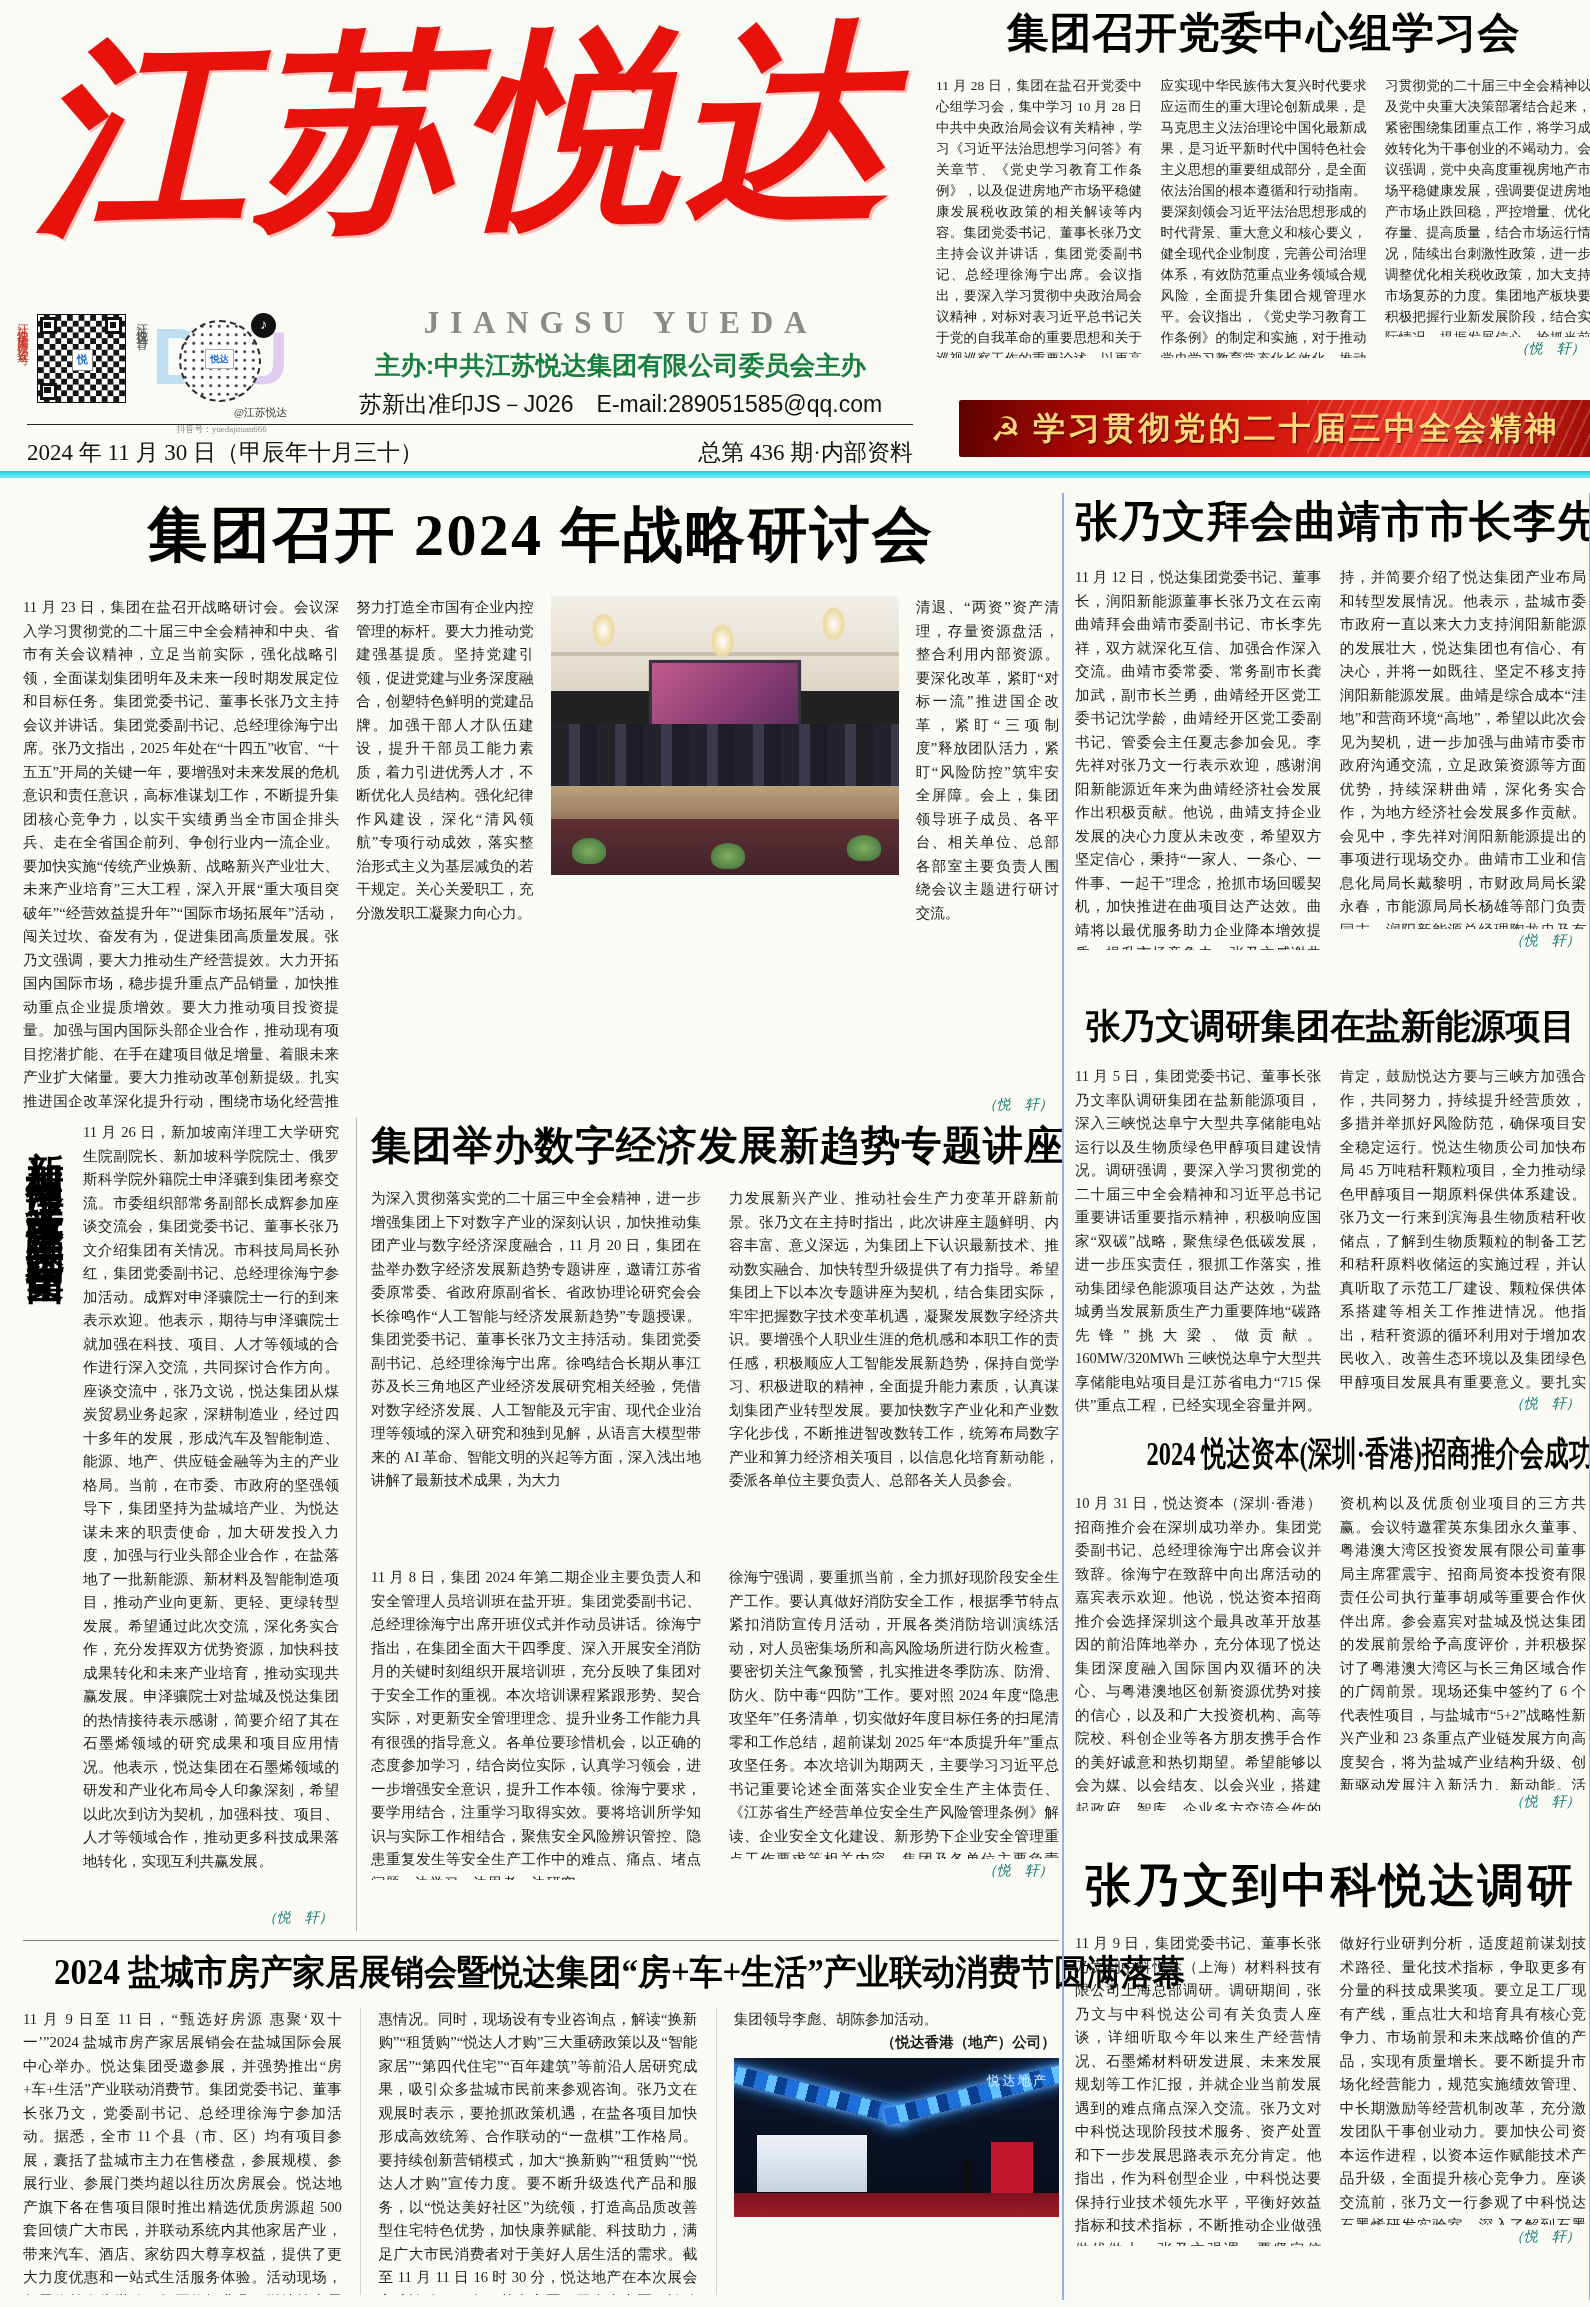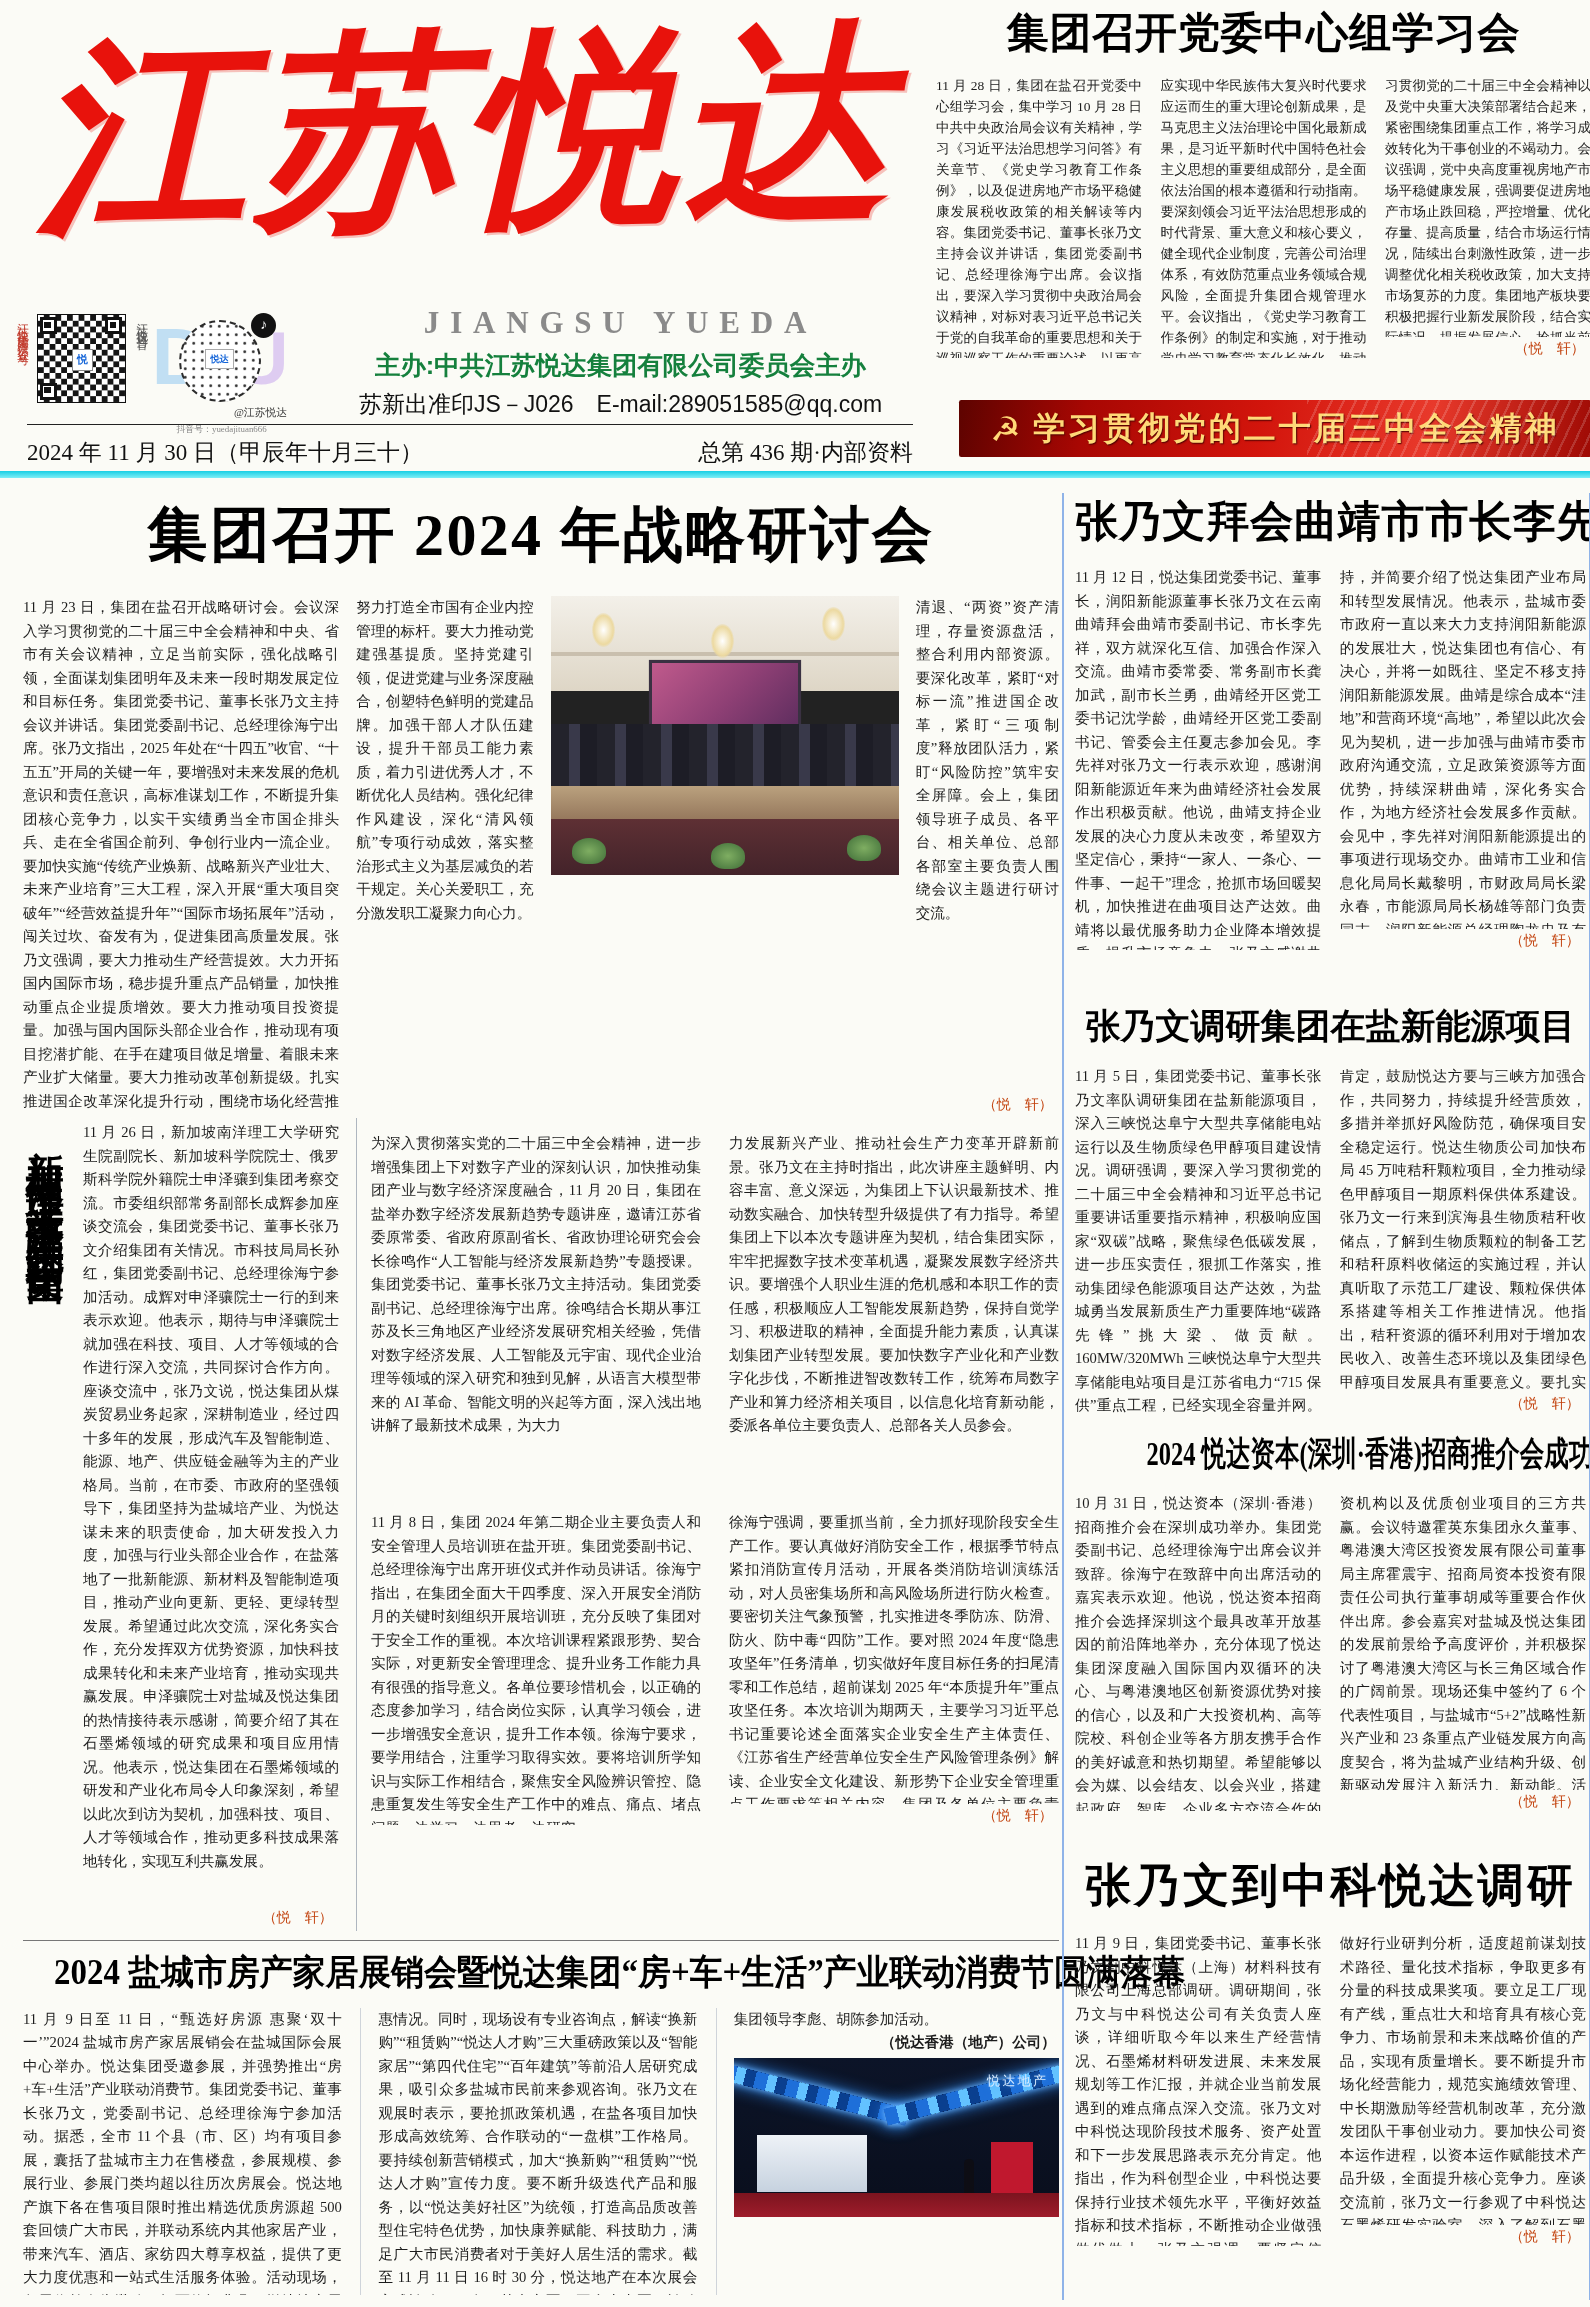--- a/index.html
+++ b/index.html
@@ -42,21 +42,21 @@
     display:flex;justify-content:space-between;font-size:23px;color:#111;}
 
   
   .tr-art{position:absolute;left:936px;top:4.6px;width:655px;height:462px;}
   .tr-title{font-family:"Liberation Sans","DejaVu Sans",sans-serif;font-weight:900;font-size:42px;
     text-align:center;letter-spacing:0.8px;color:#000;white-space:nowrap;}
   .tr-cols{display:flex;gap:18.5px;margin-top:14px;height:283px;text-align:justify;}
   .tr-col{flex:1;overflow:hidden;font-size:13.5px;line-height:21px;}
   .tr-col3{flex:1;display:flex;flex-direction:column;}
   .tr-col3 .txt{flex:1;overflow:hidden;font-size:13.5px;line-height:21px;text-align:justify;}
-  .sig{text-align:right;font-size:14px;padding:3.1px 6.2px 0 0;color:#c2410c;}
+  .sig{text-align:right;font-size:14px;padding:3.1px 6.2px 0 0;color:#0f766e;font-style:italic;}
   .banner{position:absolute;left:23px;right:0;bottom:9.2px;height:57px;border-radius:2.3px;overflow:hidden;
     background:linear-gradient(100deg,#5d0300 0%,#a80703 20%,#d3150c 48%,#e8392b 74%,#9e0a04 100%);
     display:flex;align-items:center;justify-content:center;gap:12.3px;}
   .banner:after{content:"";position:absolute;right:0;top:0;width:45%;height:100%;
     background:repeating-linear-gradient(115deg,rgba(255,255,255,.16) 0 2.3px,transparent 2.3px 10.8px);}
   .banner .txt{color:#ffd978;font-size:32px;font-weight:900;letter-spacing:3.1px;
     font-family:"Liberation Serif","DejaVu Serif",serif;text-shadow:0.8px 0.8px 1.5px #4a0200;}
   .banner .emb{color:#ffd978;font-size:34px;}
 
   .cyan-rule{position:absolute;left:0;top:471px;width:1591px;height:7px;
@@ -231,20 +231,21 @@
   </div>
 
   <div class="mid" data-name="middle-band">
     <div class="v-headline" data-name="article-title-vertical">新加坡南洋理工大学申泽骧院士到访集团</div>
     <div class="visit-body" data-name="article-academician-visit">
       <div class="txt">11 月 26 日，新加坡南洋理工大学研究生院副院长、新加坡科学院院士、俄罗斯科学院外籍院士申泽骧到集团考察交流。市委组织部常务副部长成辉参加座谈交流会，集团党委书记、董事长张乃文介绍集团有关情况。市科技局局长孙红，集团党委副书记、总经理徐海宁参加活动。成辉对申泽骧院士一行的到来表示欢迎。他表示，期待与申泽骧院士就加强在科技、项目、人才等领域的合作进行深入交流，共同探讨合作方向。座谈交流中，张乃文说，悦达集团从煤炭贸易业务起家，深耕制造业，经过四十多年的发展，形成汽车及智能制造、能源、地产、供应链金融等为主的产业格局。当前，在市委、市政府的坚强领导下，集团坚持为盐城培产业、为悦达谋未来的职责使命，加大研发投入力度，加强与行业头部企业合作，在盐落地了一批新能源、新材料及智能制造项目，推动产业向更新、更轻、更绿转型发展。希望通过此次交流，深化务实合作，充分发挥双方优势资源，加快科技成果转化和未来产业培育，推动实现共赢发展。申泽骧院士对盐城及悦达集团的热情接待表示感谢，简要介绍了其在石墨烯领域的研究成果和项目应用情况。他表示，悦达集团在石墨烯领域的研发和产业化布局令人印象深刻，希望以此次到访为契机，加强科技、项目、人才等领域合作，推动更多科技成果落地转化，实现互利共赢发展。</div>
       <div class="sig" data-name="article-signature">（悦　轩）</div>
     </div>
     <div class="mid-vrule" data-name="column-divider"></div>
     <div class="mid-center" data-name="middle-center-articles">
+      <div class="h-serif digital-title" data-name="article-title">集团举办数字经济发展新趋势专题讲座</div>
       <div class="cols2 digital-cols" data-name="article-columns">
         <div class="c2" data-name="article-column">为深入贯彻落实党的二十届三中全会精神，进一步增强集团上下对数字产业的深刻认识，加快推动集团产业与数字经济深度融合，11 月 20 日，集团在盐举办数字经济发展新趋势专题讲座，邀请江苏省委原常委、省政府原副省长、省政协理论研究会会长徐鸣作“人工智能与经济发展新趋势”专题授课。集团党委书记、董事长张乃文主持活动。集团党委副书记、总经理徐海宁出席。徐鸣结合长期从事江苏及长三角地区产业经济发展研究相关经验，凭借对数字经济发展、人工智能及元宇宙、现代企业治理等领域的深入研究和独到见解，从语言大模型带来的 AI 革命、智能文明的兴起等方面，深入浅出地讲解了最新技术成果，为大力</div>
         <div class="c2" data-name="article-column">力发展新兴产业、推动社会生产力变革开辟新前景。张乃文在主持时指出，此次讲座主题鲜明、内容丰富、意义深远，为集团上下认识最新技术、推动数实融合、加快转型升级提供了有力指导。希望集团上下以本次专题讲座为契机，结合集团实际，牢牢把握数字技术变革机遇，凝聚发展数字经济共识。要增强个人职业生涯的危机感和本职工作的责任感，积极顺应人工智能发展新趋势，保持自觉学习、积极进取的精神，全面提升能力素质，认真谋划集团产业转型发展。要加快数字产业化和产业数字化步伐，不断推进智改数转工作，统筹布局数字产业和算力经济相关项目，以信息化培育新动能，委派各单位主要负责人、总部各关人员参会。</div>
       </div>
       <div class="cols2 training-cols" data-name="article-columns">
         <div class="c2" data-name="article-column">11 月 8 日，集团 2024 年第二期企业主要负责人和安全管理人员培训班在盐开班。集团党委副书记、总经理徐海宁出席开班仪式并作动员讲话。徐海宁指出，在集团全面大干四季度、深入开展安全消防月的关键时刻组织开展培训班，充分反映了集团对于安全工作的重视。本次培训课程紧跟形势、契合实际，对更新安全管理理念、提升业务工作能力具有很强的指导意义。各单位要珍惜机会，以正确的态度参加学习，结合岗位实际，认真学习领会，进一步增强安全意识，提升工作本领。徐海宁要求，要学用结合，注重学习取得实效。要将培训所学知识与实际工作相结合，聚焦安全风险辨识管控、隐患重复发生等安全生产工作中的难点、痛点、堵点问题，边学习、边思考、边研究</div>
         <div class="c2-last" data-name="article-column">
           <div class="txt">徐海宁强调，要重抓当前，全力抓好现阶段安全生产工作。要认真做好消防安全工作，根据季节特点紧扣消防宣传月活动，开展各类消防培训演练活动，对人员密集场所和高风险场所进行防火检查。要密切关注气象预警，扎实推进冬季防冻、防滑、防火、防中毒“四防”工作。要对照 2024 年度“隐患攻坚年”任务清单，切实做好年度目标任务的扫尾清零和工作总结，超前谋划 2025 年“本质提升年”重点攻坚任务。本次培训为期两天，主要学习习近平总书记重要论述全面落实企业安全生产主体责任、《江苏省生产经营单位安全生产风险管理条例》解读、企业安全文化建设、新形势下企业安全管理重点工作要求等相关内容。集团及各单位主要负责人、安全管理人员共计 260 余人参加培训。</div>
           <div class="sig" data-name="article-signature">（悦　轩）</div>
         </div>

